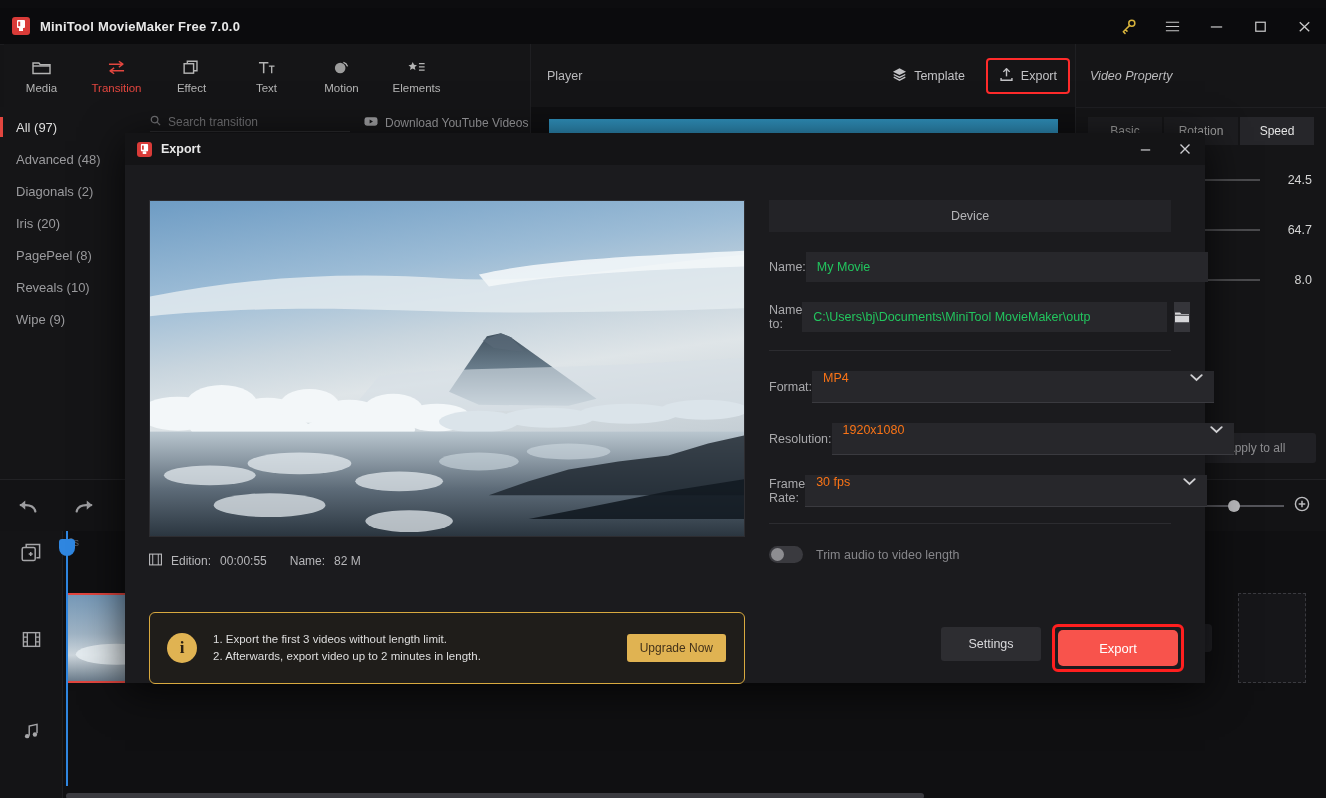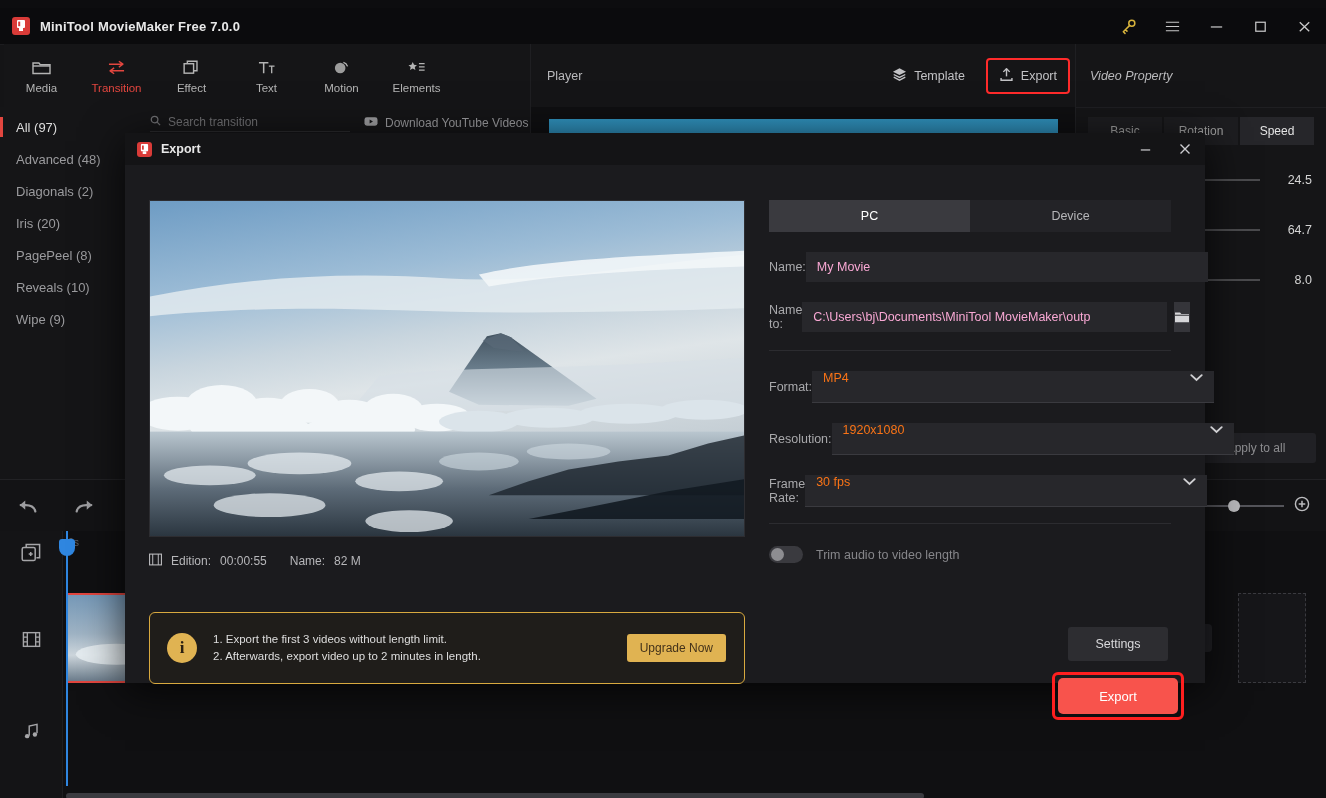--- a/index.html
+++ b/index.html
@@ -115,21 +115,21 @@
   .dur{position:absolute;left:24px;top:388px;display:flex;align-items:center;gap:9px;font-size:12px;color:#b7b7ba;}
   .dur .sz{margin-left:14px;}
 
   .rightcol{position:absolute;left:644px;top:35px;width:412px;}
   .seg{display:flex;width:402px;height:32px;background:#232327;}
   .segbtn{flex:1;display:flex;align-items:center;justify-content:center;font-size:12.5px;color:#b5b5b8;}
   .segbtn.active{background:#3a3a3f;color:#ffffff;}
   .frow{display:flex;align-items:center;margin-top:20px;}
   .flabel{width:84px;font-size:12.5px;color:#a9a9ac;}
   .finput{flex:1;height:30px;background:#27272b;display:flex;align-items:center;padding:0 11px;
-    font-size:12.5px;color:#f9a8d4;box-sizing:border-box;}
+    font-size:12.5px;color:#22c55e;box-sizing:border-box;}
   .fselect{flex:1;height:32px;background:#27272b;display:flex;align-items:flex-start;padding:0 11px;
     font-size:12.5px;color:#f97316;box-sizing:border-box;border-bottom:1px solid #3a3a3f;}
   .fselect .cv{margin-left:auto;color:#cfcfd2;}
   .folder{width:30px;height:30px;background:#35353a;margin-left:7px;display:flex;align-items:center;justify-content:center;color:#d6d6d9;}
   .divider{height:1px;background:#2c2c30;margin:18px 0 0 0;width:402px;}
   .trimrow{display:flex;align-items:center;gap:13px;margin-top:22px;}
   .toggle{width:34px;height:17px;border-radius:9px;background:#3a3a3f;position:relative;}
   .toggle .tk{position:absolute;left:2px;top:2px;width:13px;height:13px;border-radius:50%;background:#8d8d91;}
   .trimlbl{font-size:12.5px;color:#86868a;}
 
@@ -137,21 +137,21 @@
   .notice{position:absolute;left:24px;top:-5px;width:596px;height:72px;border:1px solid #d8a93f;
     border-radius:6px;box-sizing:border-box;display:flex;align-items:center;background:#1f1d1a;}
   .ibadge{width:30px;height:30px;border-radius:50%;background:#e0b352;margin-left:17px;
     display:flex;align-items:center;justify-content:center;color:#2b2112;font-weight:bold;font-size:17px;
     font-family:"Liberation Serif",serif;}
   .ntext{margin-left:16px;font-size:11.5px;line-height:17px;}
   .ntext .hd{color:#e0b352;}
   .ntext .ln{color:#dedede;}
   .upg{margin-left:auto;margin-right:18px;background:#e0b352;color:#43321a;font-size:12px;
     padding:7px 13px;border-radius:3px;}
-  .btnrow{position:absolute;right:24px;top:10px;display:flex;align-items:center;gap:14px;flex-direction:column;}
+  .btnrow{position:absolute;right:24px;top:10px;display:flex;align-items:flex-start;gap:14px;}
   .settings{width:100px;height:34px;background:#2d2d31;color:#d9d9dc;font-size:12.5px;
     display:flex;align-items:center;justify-content:center;border-radius:3px;}
   .exportbtn{width:120px;height:36px;background:#f8534c;color:#fff;font-size:13px;
     display:flex;align-items:center;justify-content:center;border-radius:5px;}
   .exportwrap{outline:3px solid #ff1f1f;border-radius:3px;padding:3px;}
 </style>
 </head>
 <body>
 
 <div class="app">
@@ -578,23 +578,20 @@
             </svg>
         </span>
         <span>Edition:</span>
         <span>00:00:55</span>
         <span class="sz">Name:</span>
         <span>82 M</span>
       </div>
 
       <div class="rightcol">
         <div class="seg">
-          <div class="segbtn active">
-              <span>PC</span>
-            </div>
           <div class="segbtn">
               <span>Device</span>
             </div>
         </div>
 
         <div class="frow">
           <div class="flabel">Name:</div>
           <div class="finput" style="width:402px;flex:none;">
             <span>My Movie</span>
           </div>

